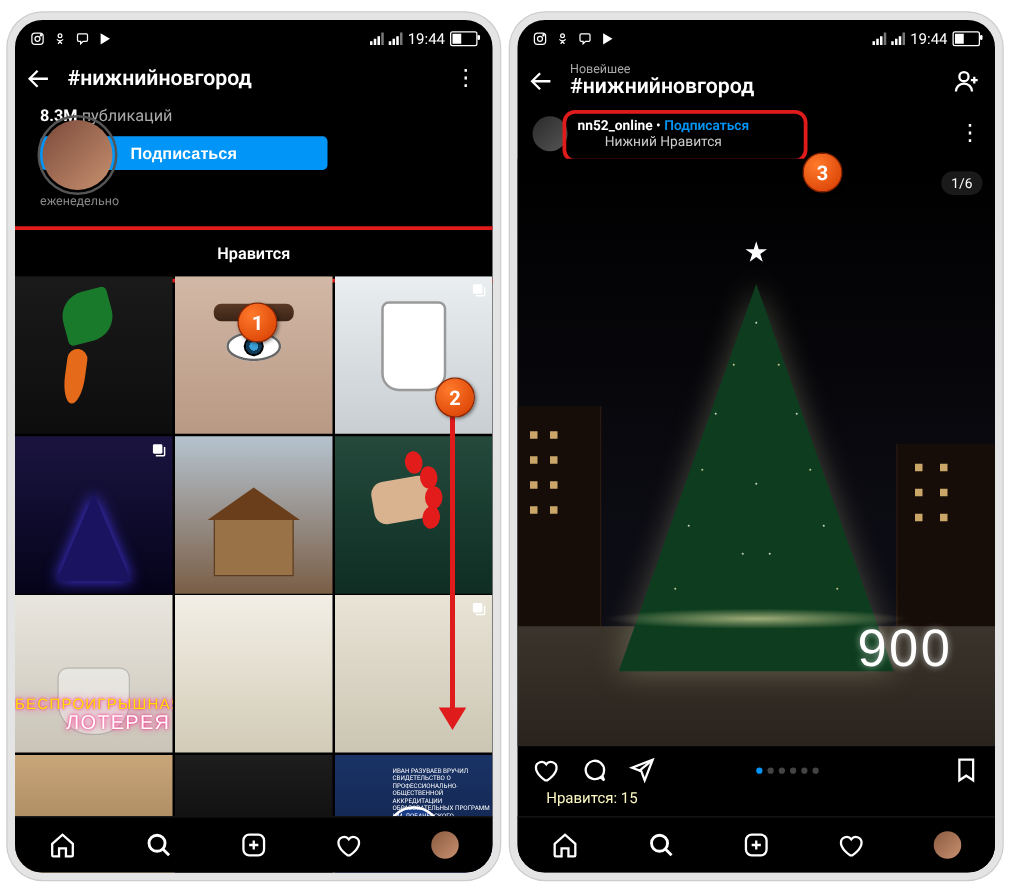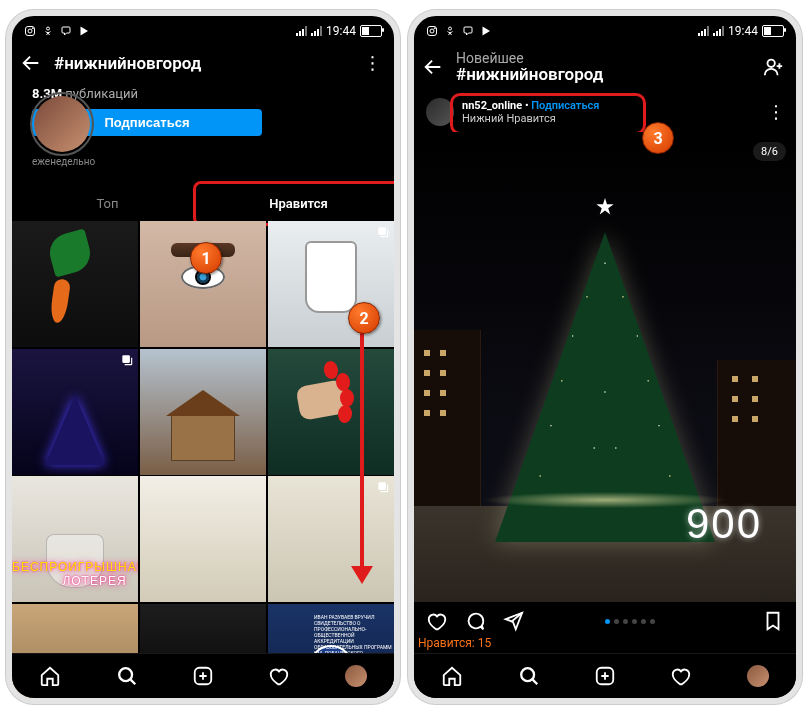--- a/index.html
+++ b/index.html
@@ -62,21 +62,21 @@
   .batt div { height:100%; width:40%; background:#fff; }
 
   
   .appbar {
     display: flex; align-items: center; padding: 8px 12px 8px 6px;
     color: #fff; gap: 10px;
   }
   .appbar .back { width: 26px; height: 26px; display: flex; align-items:center; justify-content:center;}
   .appbar h1 { font-size: 17px; font-weight: 600; margin: 0; flex: 1; }
   .appbar .sub { display:flex; flex-direction:column; flex:1; }
-  .appbar .sub small { font-size:14px; color:#aaa; margin-bottom:-2px;}
+  .appbar .sub small { font-size:10px; color:#aaa; margin-bottom:-2px;}
   .appbar .dots { width:20px; text-align:center; font-size:18px; letter-spacing:-1px; line-height: 4px;}
   .addperson { width:22px; height:22px; }
 
   
   .profsec { display:flex; flex-direction:column; align-items:flex-start; padding: 2px 20px 10px 20px; color:#fff; position:relative;}
   .avatar-ring {
     width: 56px; height: 56px; border-radius: 50%; border: 2px solid #555;
     padding: 2px; position:absolute; left: 18px; top: 8px;
     display:flex; align-items:center; justify-content:center;
   }
@@ -123,21 +123,21 @@
   .c9{background:linear-gradient(#e8e4d6,#cbc6b3);}
   .c10{background:linear-gradient(#c9a67a,#8a6b44);}
   .c11{background:linear-gradient(#1d1d1d,#000);}
   .c12{background:linear-gradient(#1a3366,#0b1a3d);}
   .banner7 {
     position:absolute; bottom:14px; left:0; right:0;
     font-family: Impact, sans-serif; letter-spacing:1px;
     text-shadow: 0 0 6px #f39, 0 0 2px #f06;
   }
   .banner7 .l1{color:#ffe400;font-size:12px;}
-  .banner7 .l2{color:#fff;font-size:12px;padding-left:39px;}
+  .banner7 .l2{color:#fff;font-size:16px;padding-left:39px;}
   .carrot-leaf{position:absolute;top:12px;left:38px;width:40px;height:40px;background:#1a7a2b;border-radius:50% 10% 50% 10%;transform:rotate(-15deg);}
   .carrot-root{position:absolute;top:58px;left:40px;width:16px;height:44px;background:#e56b1a;border-radius:8px 8px 50% 50%;transform:rotate(8deg);}
   .eye{position:absolute;top:44px;left:50%;transform:translateX(-50%);width:44px;height:24px;background:#fff;border-radius:50%;box-shadow: inset 0 0 0 2px #666;}
   .eye::after{content:"";position:absolute;top:4px;left:14px;width:16px;height:16px;background:radial-gradient(circle,#3aa1d8 30%,#103a56 32%,#103a56 55%,#000 57%);border-radius:50%;}
   .brow{position:absolute;top:22px;left:50%;transform:translateX(-50%);width:64px;height:14px;background:linear-gradient(#5a3826,#3a2416);border-radius:6px;}
   .chair{position:absolute;top:20px;left:50%;transform:translateX(-50%);width:48px;height:68px;border:2px solid #999;border-radius:6px 6px 14px 14px;background:#fff;}
   .tree4{position:absolute;bottom:10px;left:50%;transform:translateX(-50%);width:0;height:0;border-left:30px solid transparent;border-right:30px solid transparent;border-bottom:70px solid #1a1460;filter:drop-shadow(0 0 6px #4a3af0);}
   .house{position:absolute;bottom:14px;left:50%;transform:translateX(-50%);width:62px;height:44px;background:#9a7248;border:1px solid #5a3e24;}
   .house::before{content:"";position:absolute;top:-26px;left:-6px;width:0;height:0;border-left:37px solid transparent;border-right:37px solid transparent;border-bottom:26px solid #6a3e1a;}
   .hand{position:absolute;top:34px;left:30px;width:48px;height:34px;background:#d9b28f;border-radius:10px;transform:rotate(-10deg);}
@@ -159,21 +159,21 @@
     height:44px; background:#000;
     display:flex; justify-content:space-around; align-items:center;
     border-top:1px solid #181818;
   }
   .nav-ico { width:22px; height:22px; display:flex; align-items:center; justify-content:center;}
   .prof-dot { width:22px; height:22px; border-radius:50%; background:linear-gradient(135deg,#8a5a40,#c89070);}
 
   
   .postheader { display:flex; align-items:center; padding: 6px 12px; color:#fff; gap:8px; position:relative;}
   .ph-avatar { width:28px; height:28px; border-radius:50%; background:linear-gradient(135deg,#2a2a2a,#555);}
-  .ph-info { display:flex; flex-direction:column; font-size:11px; line-height:1.2;}
+  .ph-info { display:flex; flex-direction:column; font-size:11px; line-height:1.2;text-align:center;}
   .ph-user { font-weight:700; }
   .ph-follow { color:#0095f6; font-weight:600;}
   .ph-loc { color:#ccc; }
   .ph-dots { margin-left:auto; font-size:18px; letter-spacing:-1px; line-height:4px;}
   .ph-highlight {
     position:absolute; top:1px; left:36px; width:190px; height:36px;
     border:3px solid #e01b1b; border-radius:10px; pointer-events:none;
   }
 
   .postimg {
@@ -241,21 +241,21 @@
 
   
   .actionbar {
     display:flex; align-items:center; padding:8px 12px 4px 12px; gap:16px;
   }
   .act-ico{width:22px;height:22px;}
   .spacer{flex:1;}
   .pager{display:flex;gap:4px;align-items:center;margin-left:-26px;}
   .pager span{width:5px;height:5px;border-radius:50%;background:#444;}
   .pager span.on{background:#0095f6;width:5px;height:5px;}
-  .likes{color:#f97316;font-size:12px;padding:0 12px 6px 4px;}
+  .likes{color:#fef9c3;font-size:12px;padding:0 12px 6px 23px;}
 
   
   .anno-badge {
     position:absolute; width:30px; height:30px; border-radius:50%;
     background: radial-gradient(circle at 35% 30%, #ff7a2b, #d43a00);
     border:1px solid #8a2400;
     color:#fff; font-weight:700; font-size:16px;
     display:flex; align-items:center; justify-content:center;
     box-shadow: 1px 1px 3px rgba(0,0,0,0.5);
     z-index:50;
@@ -347,23 +347,20 @@
           <b>8.3M</b>&nbsp;<span>публикаций</span>
         </div>
         <button class="btn-follow">Подписаться</button>
         <div class="hint">
           <br>
           <span>еженедельно</span>
         </div>
       </div>
 
       <div class="tabs">
-        <div class="tab">
-          <span class="tablabel">Топ</span>
-        </div>
         <div class="tab active" style="position:relative;">
           <span class="tablabel">Нравится</span>
           <div class="tab-highlight"></div>
         </div>
       </div>
 
       <div class="grid">
         <div class="cell c1">
           <div class="carrot-leaf"></div>
             <div class="carrot-root"></div>
@@ -554,21 +551,21 @@
           <div class="win" style="top:36px;left:14px;"></div>
             <div class="win" style="top:36px;left:34px;"></div>
           <div class="win" style="top:56px;left:14px;"></div>
             <div class="win" style="top:56px;left:34px;"></div>
         </div>
         <div class="ground"></div>
         <div class="bigtree"></div>
         <div class="lights"></div>
         <div class="star"></div>
         <div class="sign800">900</div>
-        <div class="counter">8/6</div>
+        <div class="counter">1/6</div>
       </div>
 
       <div class="actionbar">
         <div class="act-ico">
           <svg viewBox="0 0 24 24" stroke="#fff" fill="none" stroke-width="2">
               <path d="M12 21s-8-5.2-8-11a5 5 0 019-3 5 5 0 019 3c0 5.8-8 11-8 11z" transform="translate(-1 0)"></path>
             </svg>
         </div>
         <div class="act-ico">
           <svg viewBox="0 0 24 24" stroke="#fff" fill="none" stroke-width="2">

